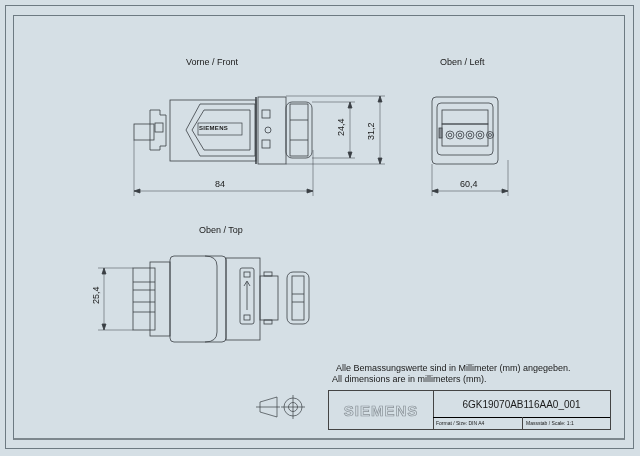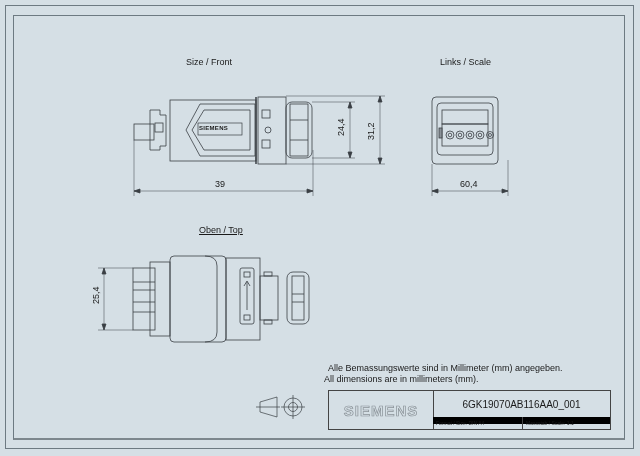--- a/index.html
+++ b/index.html
@@ -2,25 +2,25 @@
 <html><head>
 <meta charset="utf-8">
 <style>
   html,body{margin:0;padding:0;}
   body{width:640px;height:456px;background:#d5dfe5;position:relative;overflow:hidden;font-family:"Liberation Sans",sans-serif;color:#1a1a1a;}
   .frame-outer{position:absolute;left:5px;top:5px;width:629px;height:444px;border:1px solid #6d7a82;box-sizing:border-box;}
   .frame-inner{position:absolute;left:13px;top:15px;width:612px;height:425px;border:1px solid #6d7a82;border-bottom:2px solid #7d878d;box-sizing:border-box;}
   .lbl{position:absolute;font-size:9px;white-space:nowrap;}
   .view-title{font-size:9px;}
   svg{position:absolute;left:0;top:0;}
-  .note{position:absolute;font-size:9px;line-height:11px;}
+  .note{position:absolute;font-size:9px;line-height:11px;margin-left:8px;}
   .tb{position:absolute;left:328px;top:390px;width:283px;height:40px;border:1px solid #444;box-sizing:border-box;}
   .tb-logo{position:absolute;left:0;top:0;width:104px;height:38px;border-right:1px solid #444;display:flex;align-items:center;justify-content:center;}
   .tb-logo span{font-size:15px;font-weight:bold;letter-spacing:1px;color:#d5dfe5;-webkit-text-stroke:0.7px #8a9298;font-family:"Liberation Sans",sans-serif;}
-  .tb-num{position:absolute;left:104px;top:0;width:177px;height:26px;border-bottom:7px solid #000000;display:flex;align-items:center;justify-content:center;font-size:10px;}
+  .tb-num{position:absolute;left:104px;top:0;width:177px;height:26px;border-bottom:1px solid #000000;display:flex;align-items:center;justify-content:center;font-size:10px;}
   .tb-fmt{position:absolute;left:104px;top:26px;width:90px;height:12px;border-right:1px solid #444;font-size:5px;line-height:12px;padding-left:3px;box-sizing:border-box;}
   .tb-scale{position:absolute;left:194px;top:26px;width:87px;height:12px;font-size:5px;line-height:12px;padding-left:3px;box-sizing:border-box;}
 </style>
 </head>
 <body>
 
 <div class="frame-outer"></div>
 <div class="frame-inner"></div>
 
 <svg width="640" height="456" fill="none" stroke="#3a3f44" stroke-width="0.8">
@@ -115,27 +115,27 @@
   <g stroke-width="0.7">
     <path d="M260 402 L277 397 L277 417 L260 412 Z"></path>
     <line x1="256" y1="407" x2="280" y2="407"></line>
     <circle cx="293" cy="407" r="9"></circle>
     <circle cx="293" cy="407" r="4.5"></circle>
     <line x1="281" y1="407" x2="305" y2="407"></line>
     <line x1="293" y1="395" x2="293" y2="419"></line>
   </g>
 </svg>
 
-<div class="lbl view-title" style="left:186px;top:57px;">Size / Front</div>
-<div class="lbl view-title" style="left:440px;top:57px;">Links / Scale</div>
-<div class="lbl view-title" style="left:199px;top:225px;text-decoration:underline;">Oben / Top</div>
+<div class="lbl view-title" style="left:186px;top:57px;">Vorne / Front</div>
+<div class="lbl view-title" style="left:440px;top:57px;">Oben / Left</div>
+<div class="lbl view-title" style="left:199px;top:225px;">Oben / Top</div>
 
 <div class="lbl" style="left:199px;top:125px;font-size:6px;font-weight:bold;letter-spacing:0.3px;">SIEMENS</div>
 
-<div class="lbl" style="left:215px;top:179px;">39</div>
+<div class="lbl" style="left:215px;top:179px;">84</div>
 <div class="lbl" style="left:336px;top:136px;transform:rotate(-90deg);transform-origin:left top;">24,4</div>
 <div class="lbl" style="left:366px;top:140px;transform:rotate(-90deg);transform-origin:left top;">31,2</div>
 <div class="lbl" style="left:460px;top:179px;">60,4</div>
 <div class="lbl" style="left:91px;top:304px;transform:rotate(-90deg);transform-origin:left top;">25,4</div>
 
 <div class="note" style="left:328px;top:363px;">Alle Bemassungswerte sind in Millimeter (mm) angegeben.</div>
 <div class="note" style="left:324px;top:374px;">All dimensions are in millimeters (mm).</div>
 
 <div class="tb">
   <div class="tb-logo">

